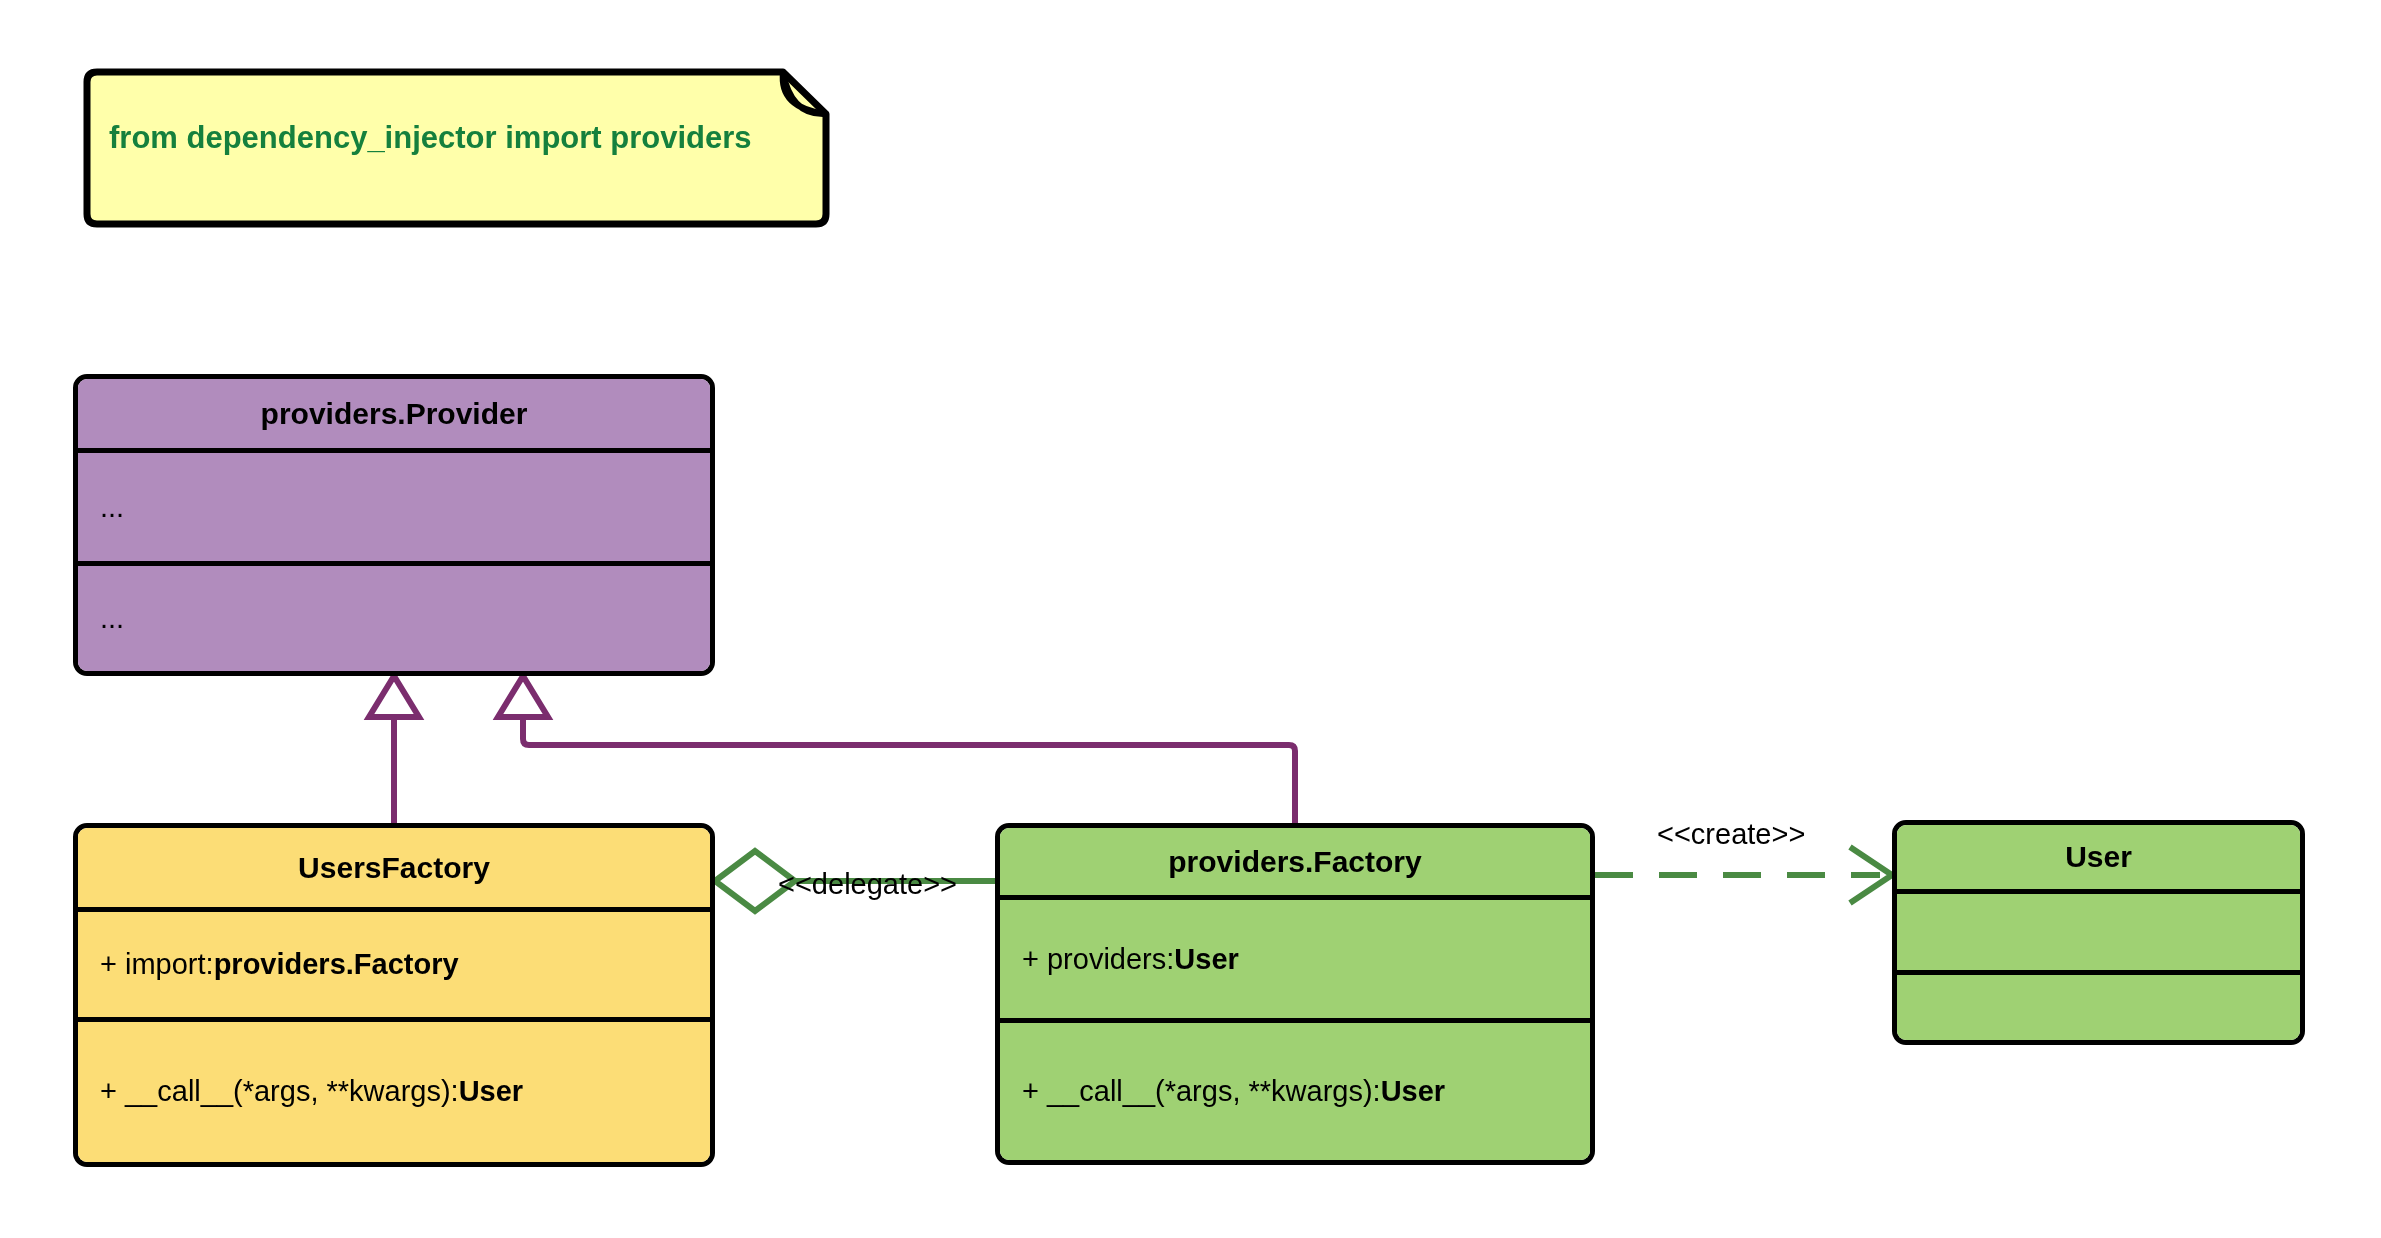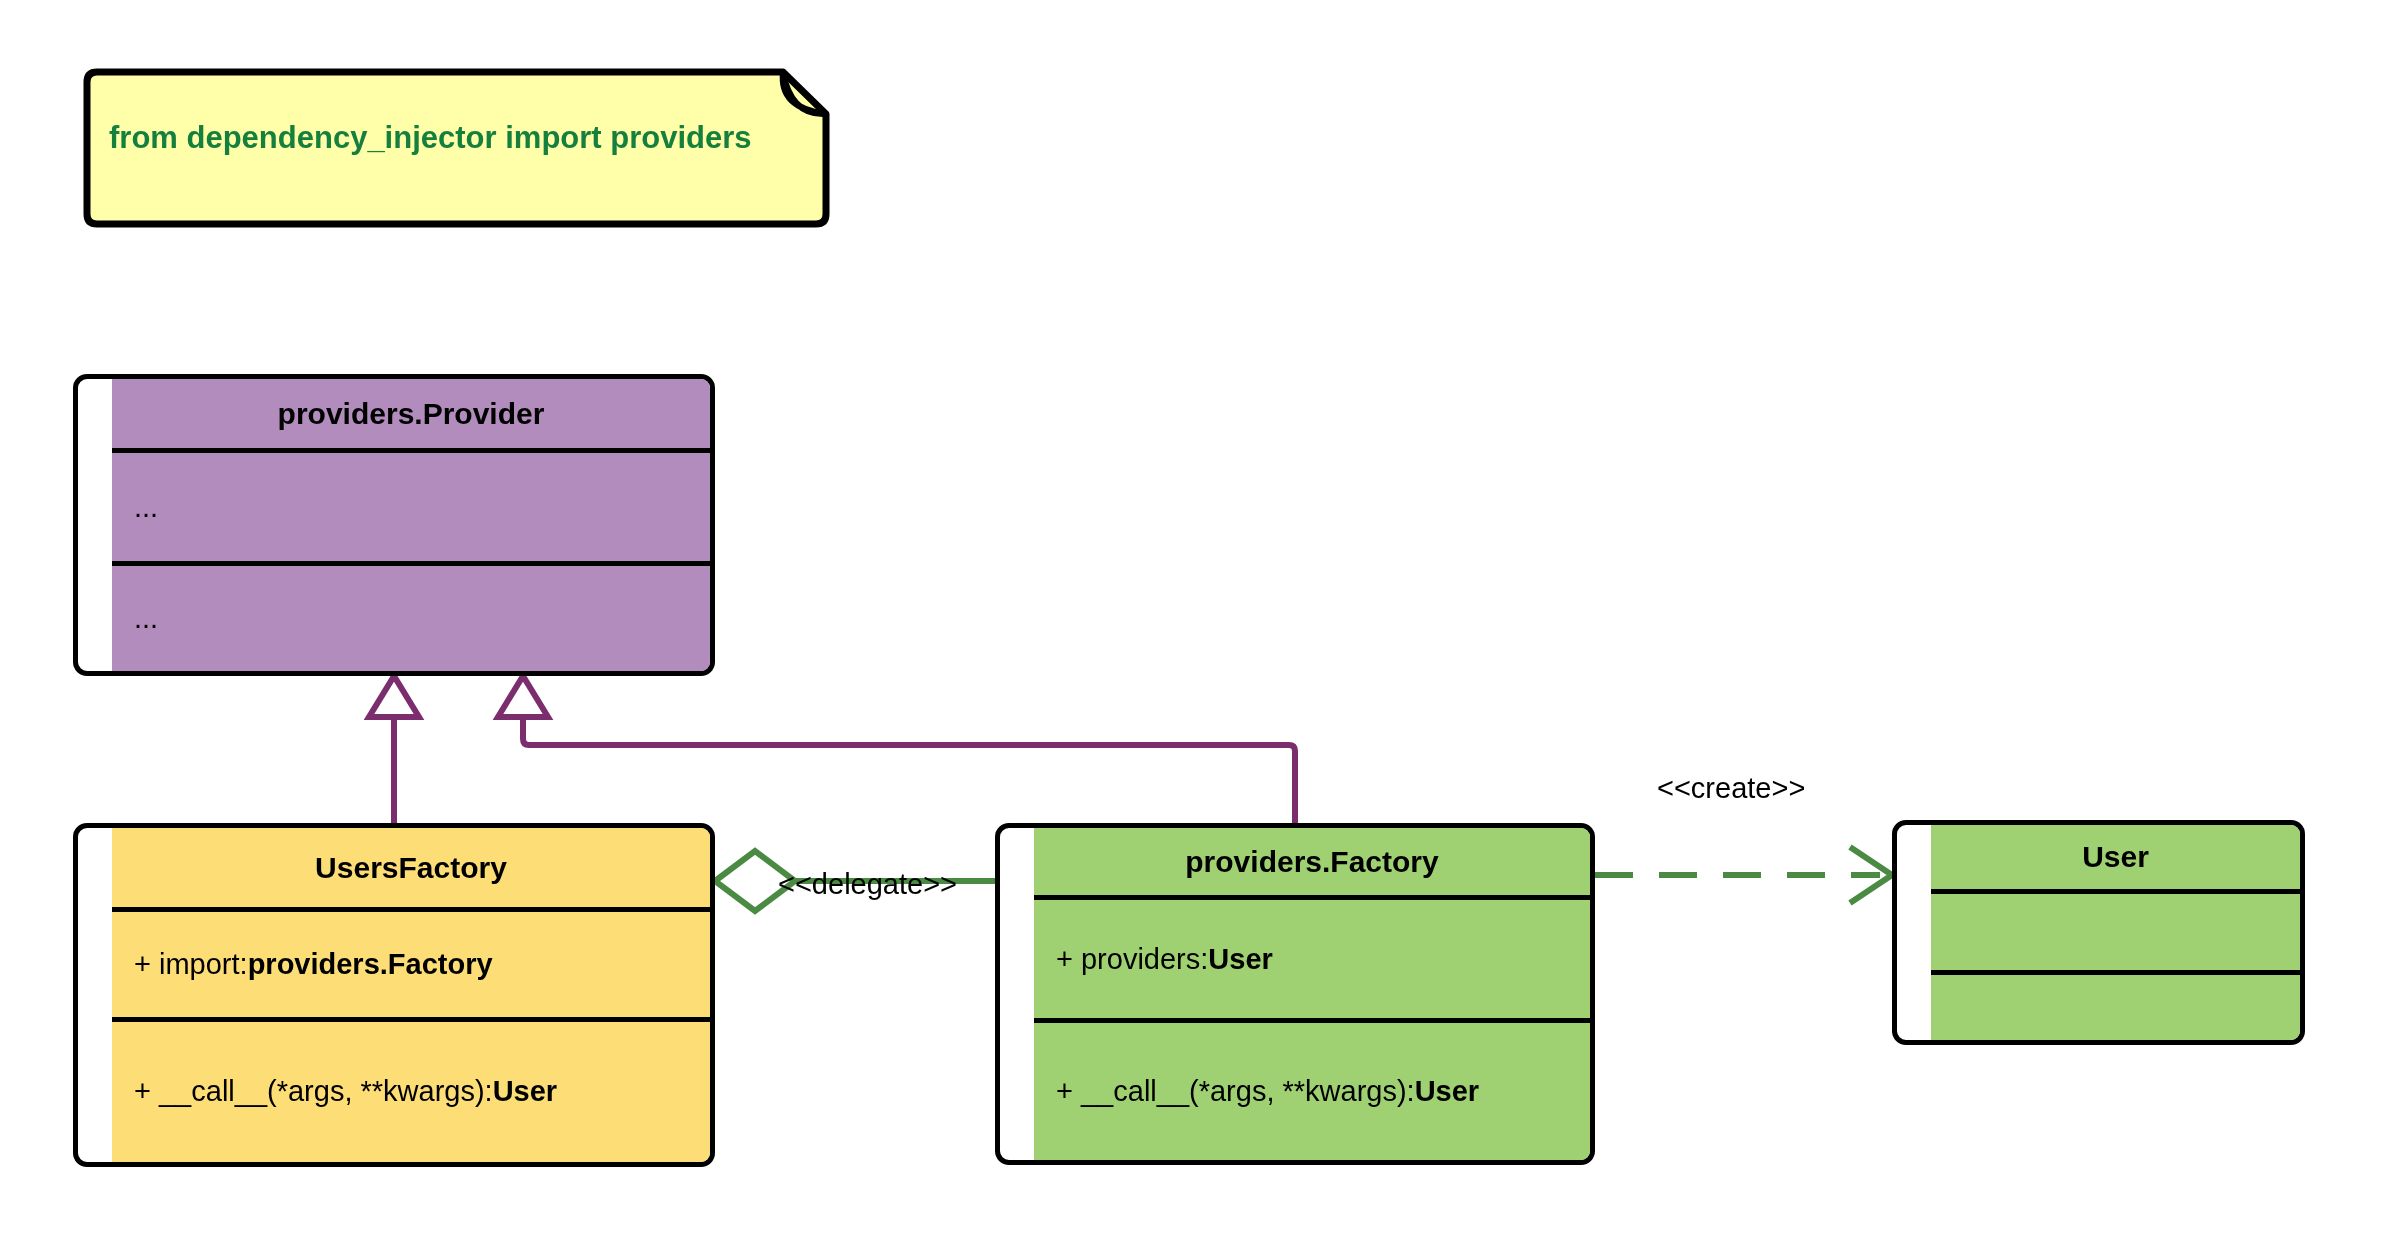--- a/index.html
+++ b/index.html
@@ -19,21 +19,20 @@
 
   
   .uml-box {
     position: absolute;
     box-sizing: border-box;
     border: 5px solid #000000;
     border-radius: 14px;
     overflow: hidden;
     display: flex;
     flex-direction: column;
-    padding-left: 34px;
   }
   .uml-title {
     box-sizing: border-box;
     display: flex;
     align-items: center;
     justify-content: center;
     font-weight: bold;
     font-size: 30px;
     color: #000000;
     text-align: center;
@@ -125,21 +124,21 @@
     </g>
 
     <g>
       <line x1="1595" y1="875" x2="1880" y2="875" stroke="#4a8a43" stroke-width="6" stroke-dasharray="38 26"></line>
       <polyline points="1850,847 1892,875 1850,903" fill="none" stroke="#4a8a43" stroke-width="6" stroke-linecap="butt" stroke-linejoin="miter"></polyline>
     </g>
   </svg>
 
   <div class="edge-label" style="left:778px; top:868px;">&lt;&lt;delegate&gt;&gt;</div>
 
-  <div class="edge-label" style="left:1657px; top:772px;">&lt;&lt;create&gt;&gt;</div>
+  <div class="edge-label" style="left:1657px; top:818px;">&lt;&lt;create&gt;&gt;</div>
 
   <div class="uml-box theme-purple" style="left:73px; top:374px; width:642px; height:302px;">
     <div class="uml-title" style="height:69px;">providers.Provider</div>
     <div class="uml-compartment" style="height:113px;">...</div>
     <div class="uml-compartment" style="height:110px;">...</div>
   </div>
 
   <div class="uml-box theme-yellow" style="left:73px; top:823px; width:642px; height:344px;">
     <div class="uml-title" style="height:83px;">UsersFactory</div>
     <div class="uml-compartment" style="height:115px;">

